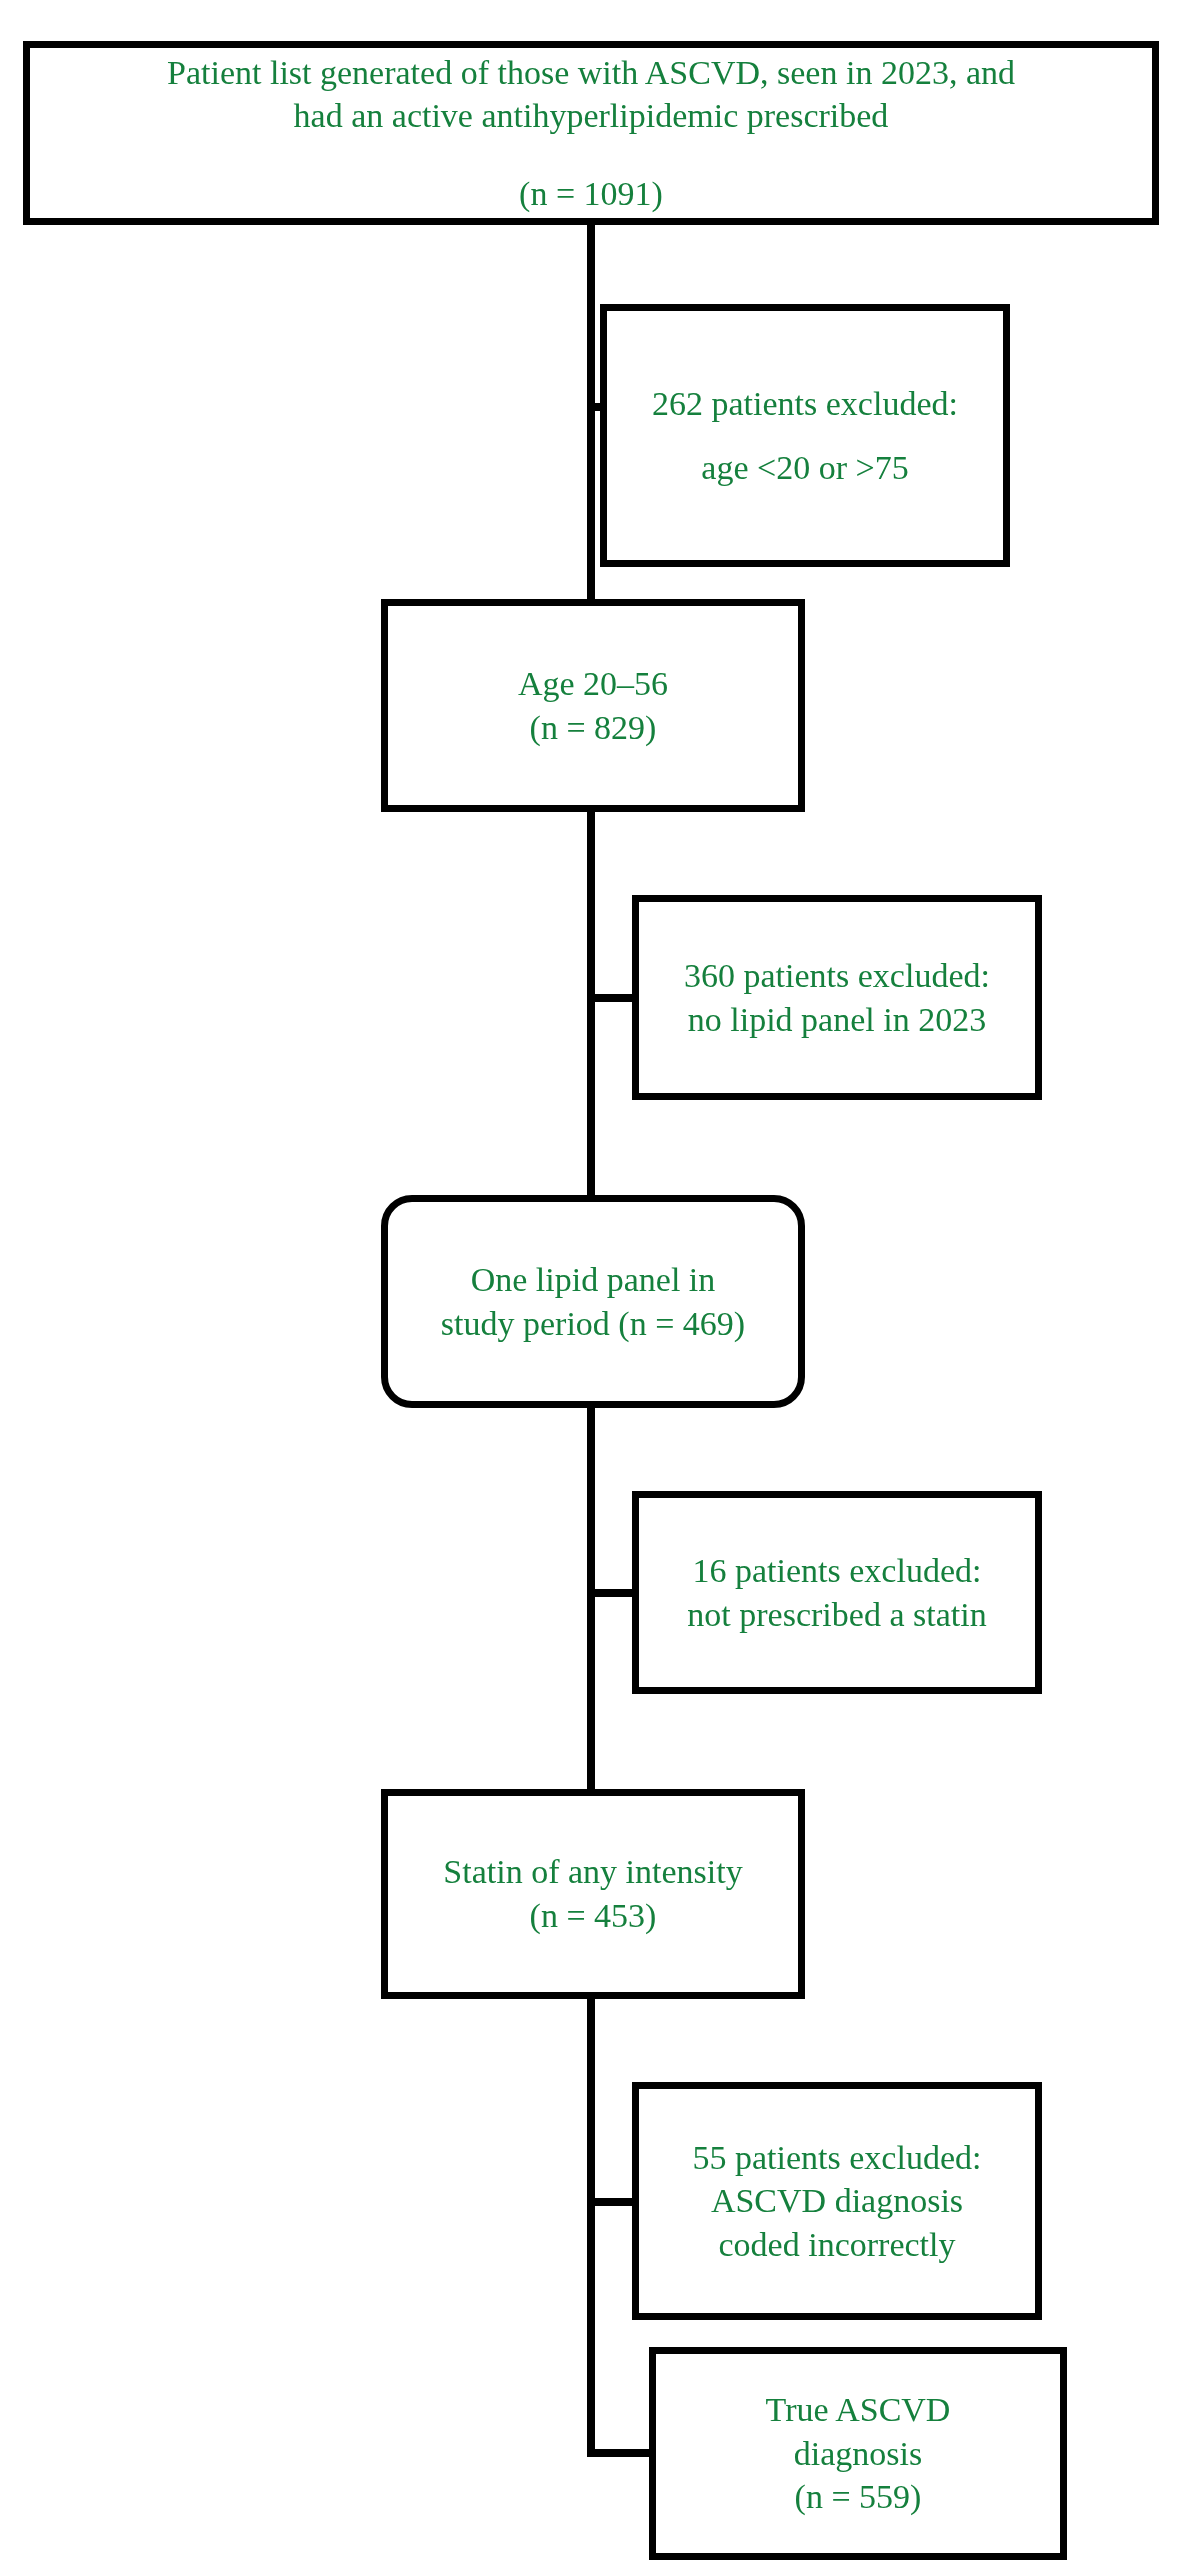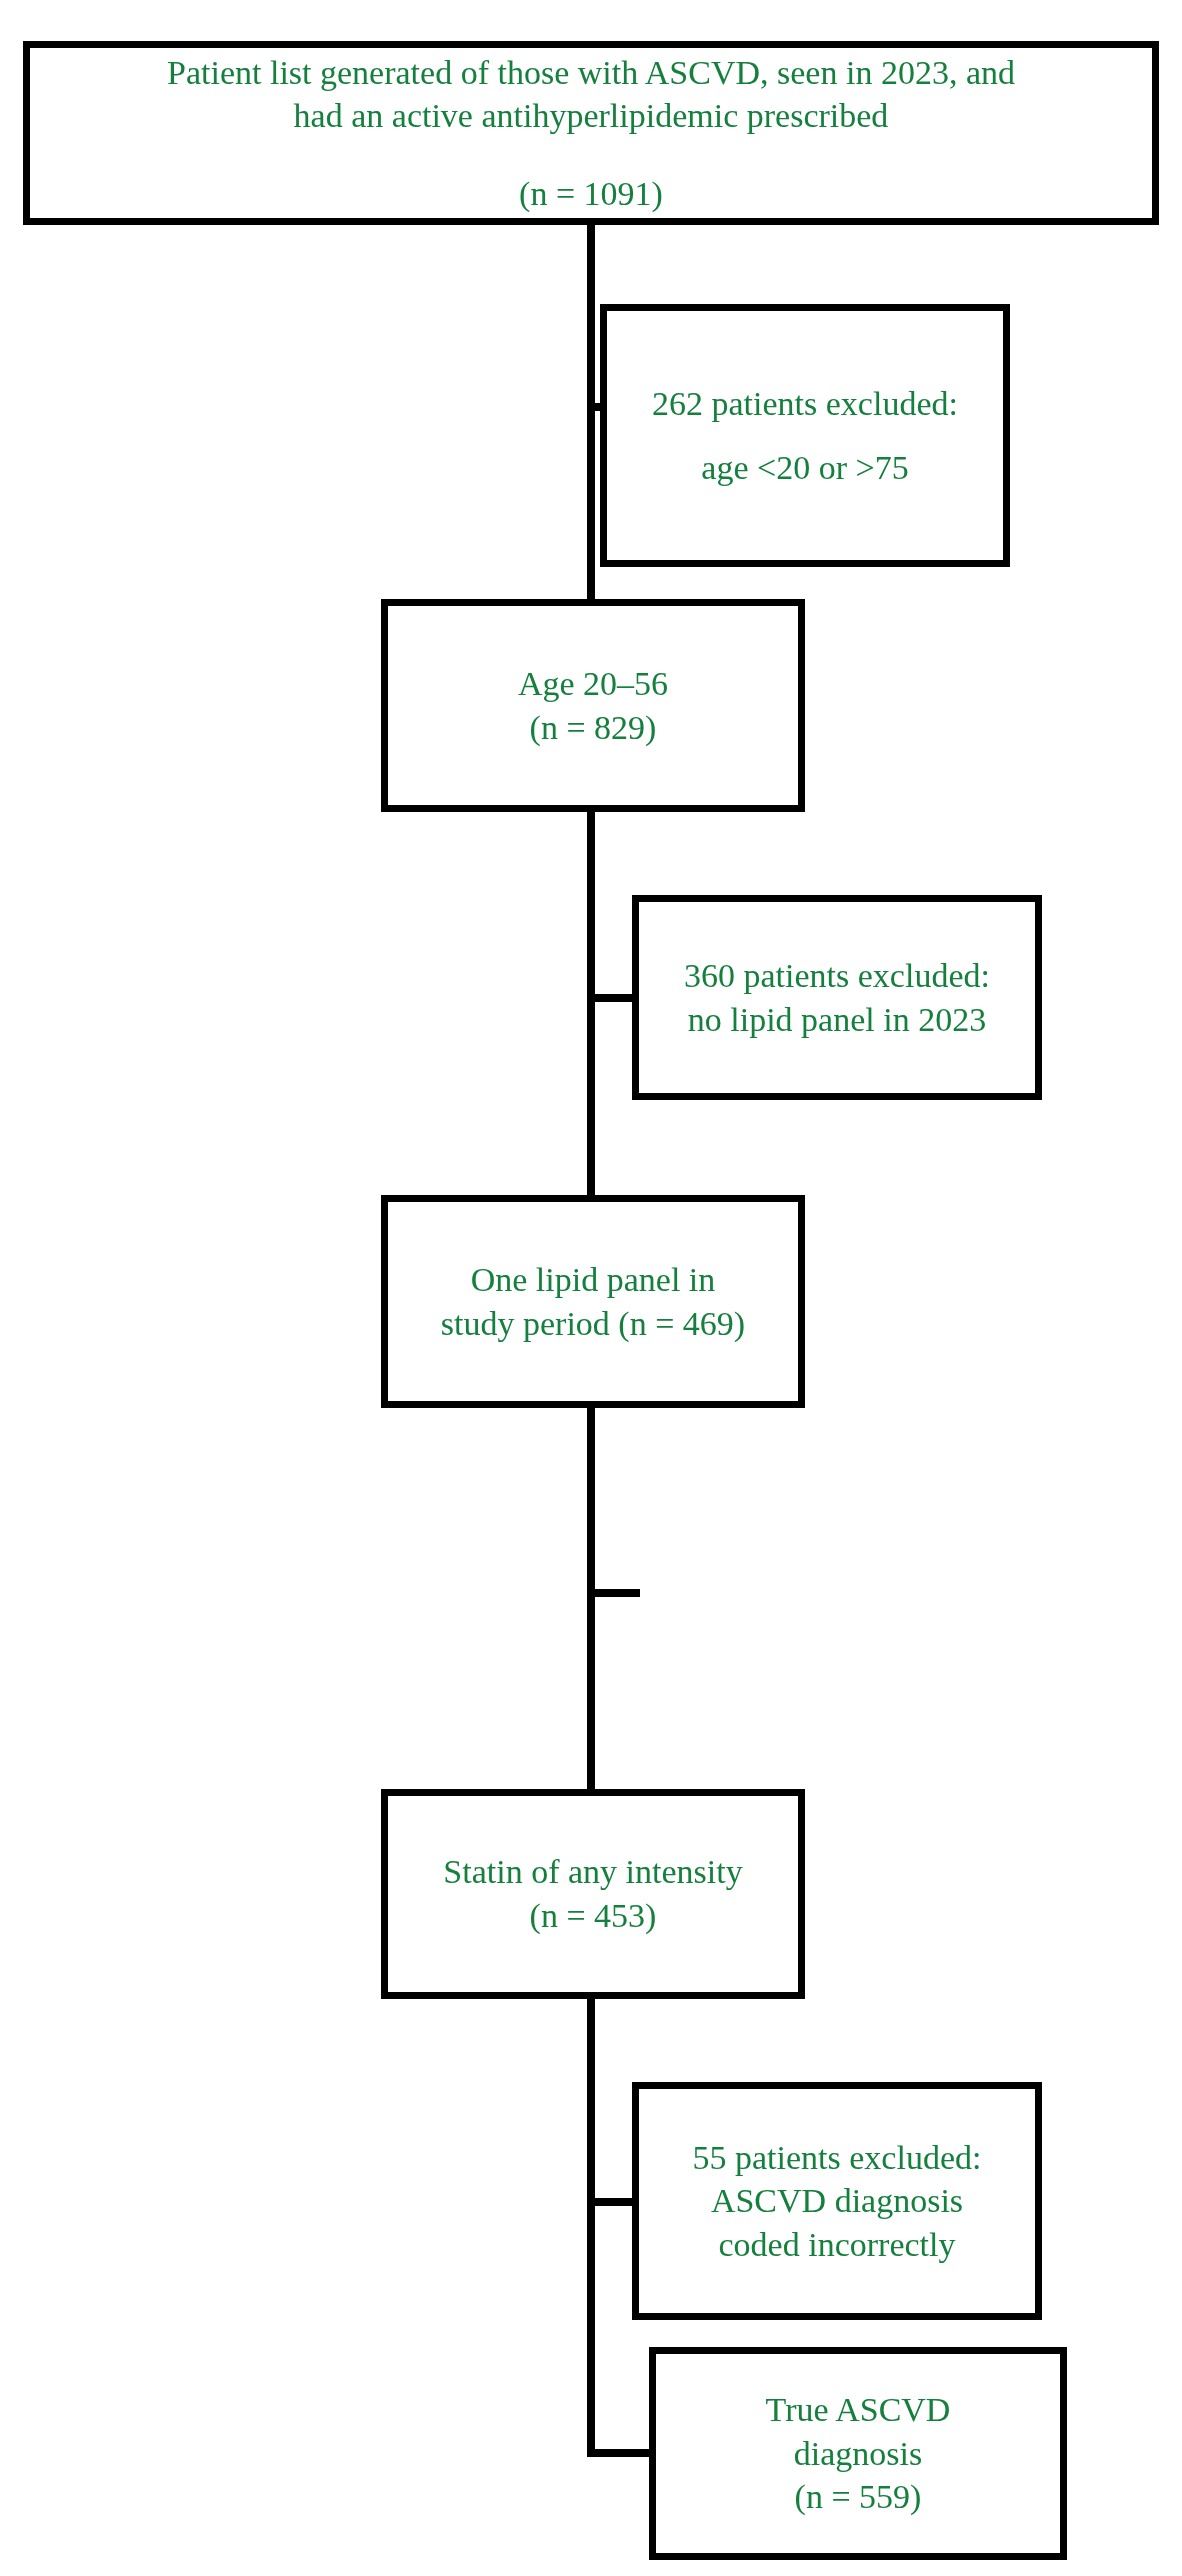--- a/index.html
+++ b/index.html
@@ -58,25 +58,29 @@
   <div class="box" style="left:381px; top:599px; width:424px; height:213px;">
     <div>Age 20–56</div>
     <div>(n = 829)</div>
   </div>
 
   <div class="box" style="left:632px; top:895px; width:410px; height:205px;">
     <div>360 patients excluded:</div>
     <div>no lipid panel in 2023</div>
   </div>
 
-  <div class="box" style="left:381px; top:1195px; width:424px; height:213px;">
+  <div class="box" style="left:381px; top:1195px; width:424px; height:213px;border-radius:31px;">
     <div>One lipid panel in</div>
     <div>study period (n = 469)</div>
   </div>
 
+  <div class="box" style="left:632px; top:1491px; width:410px; height:203px;">
+    <div>16 patients excluded:</div>
+    <div>not prescribed a statin</div>
+  </div>
 
   <div class="box" style="left:381px; top:1789px; width:424px; height:210px;">
     <div>Statin of any intensity</div>
     <div>(n = 453)</div>
   </div>
 
   <div class="box" style="left:632px; top:2082px; width:410px; height:238px;">
     <div>55 patients excluded:</div>
     <div>ASCVD diagnosis</div>
     <div>coded incorrectly</div>

